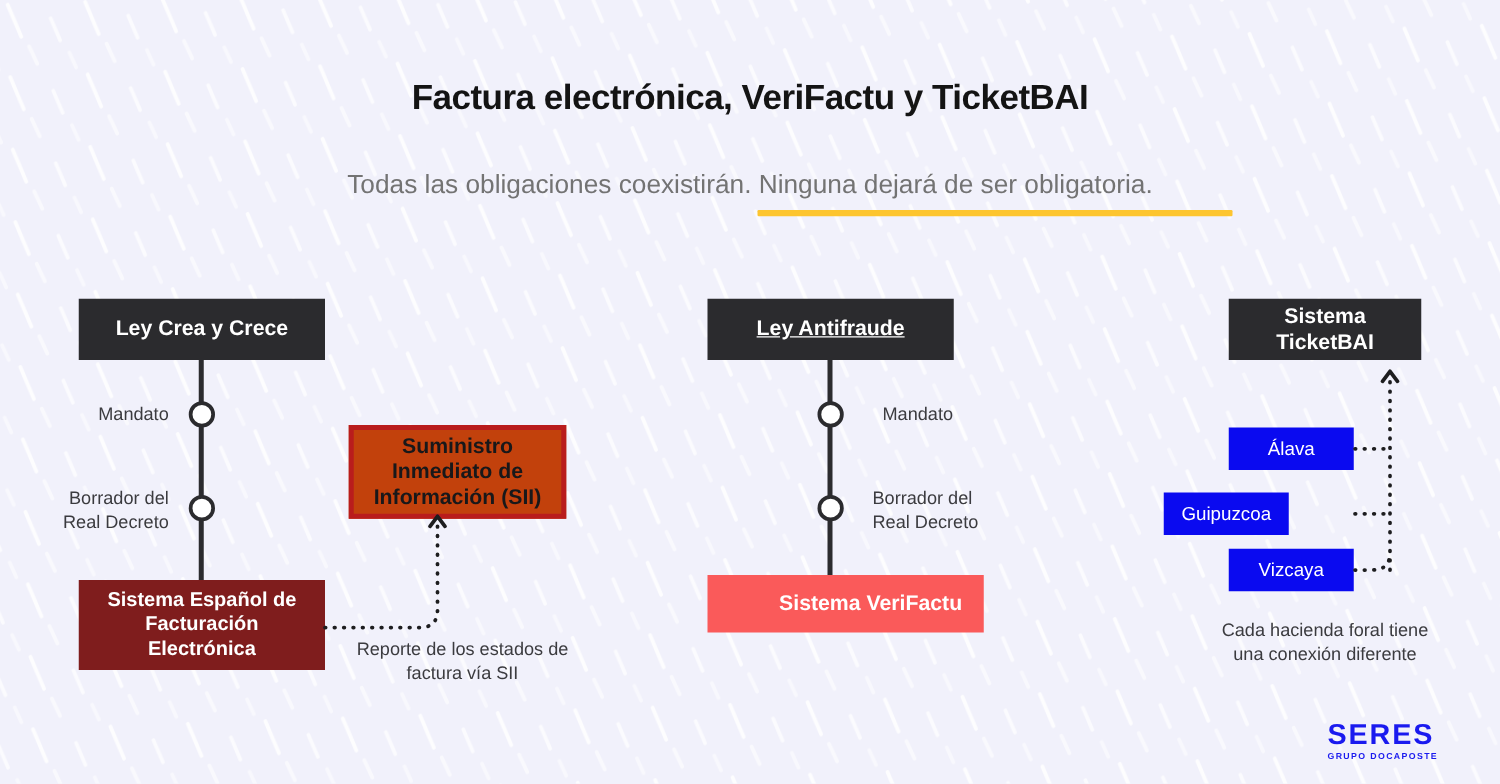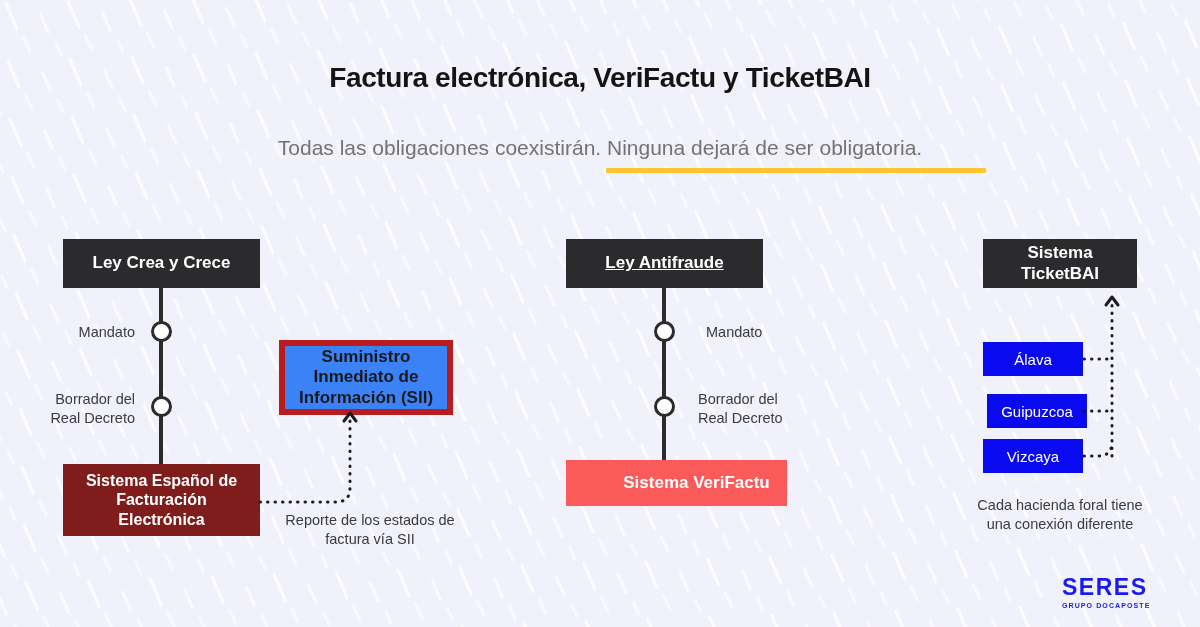--- a/index.html
+++ b/index.html
@@ -34,21 +34,21 @@
     position:absolute; background:#2b2b2e; color:#fff;
     display:flex; align-items:center; justify-content:center;
     text-align:center; font-weight:bold; font-size:17px; line-height:1.18;
   }
   .term-box {
     position:absolute; color:#fff;
     display:flex; align-items:center; justify-content:center;
     text-align:center; font-weight:bold; line-height:1.2;
   }
   .outline-box {
-    position:absolute; background:#3b82f6; border:6px solid #b91c1c;
+    position:absolute; background:#c2410c; border:4px solid #b91c1c;
     color:#18181a; display:flex; align-items:center; justify-content:center;
     text-align:center; font-weight:bold; font-size:17px; line-height:1.2;
   }
   .prov-box {
     position:absolute; background:#0a0af0; color:#fff;
     display:flex; align-items:center; justify-content:center;
     text-align:center; font-weight:normal; font-size:15px;
   }
 
   
@@ -134,21 +134,21 @@
 
   <div class="tl-node" style="left:654px; top:396px;"></div>
   <div class="tl-label right" style="left:698px; top:390px; width:150px; white-space:pre-line;">Borrador del
 Real Decreto</div>
 
   <div class="term-box" style="left:566px; top:460px; width:221px; height:46px; background:#fa5a5a; font-size:17px;padding-left:40px;">Sistema VeriFactu</div>
 
   <div class="hdr-box" style="left:983px; top:239px; width:154px; height:49px; padding:0 10px;">Sistema TicketBAI</div>
 
   <div class="prov-box" style="left:983px; top:342px; width:100px; height:34px;">Álava</div>
-  <div class="prov-box" style="left:987px; top:394px; width:100px; height:34px;">Guipuzcoa</div>
+  <div class="prov-box" style="left:931px; top:394px; width:100px; height:34px;">Guipuzcoa</div>
   <div class="prov-box" style="left:983px; top:439px; width:100px; height:34px;">Vizcaya</div>
 
   <svg class="conn" width="160" height="210" style="left:1070px; top:290px;">
 
     <path d="M42,166 L42,14" fill="none" stroke="#1d1d1f" stroke-width="3" stroke-linecap="round" stroke-dasharray="0.5 7"></path>
     <path d="M36,15 L42,7 L48,15" fill="none" stroke="#1d1d1f" stroke-width="3" stroke-linecap="round" stroke-linejoin="round"></path>
 
     <path d="M14,69 L42,69" fill="none" stroke="#1d1d1f" stroke-width="3" stroke-linecap="round" stroke-dasharray="0.5 7"></path>
 
     <path d="M14,121 L42,121" fill="none" stroke="#1d1d1f" stroke-width="3" stroke-linecap="round" stroke-dasharray="0.5 7"></path>

